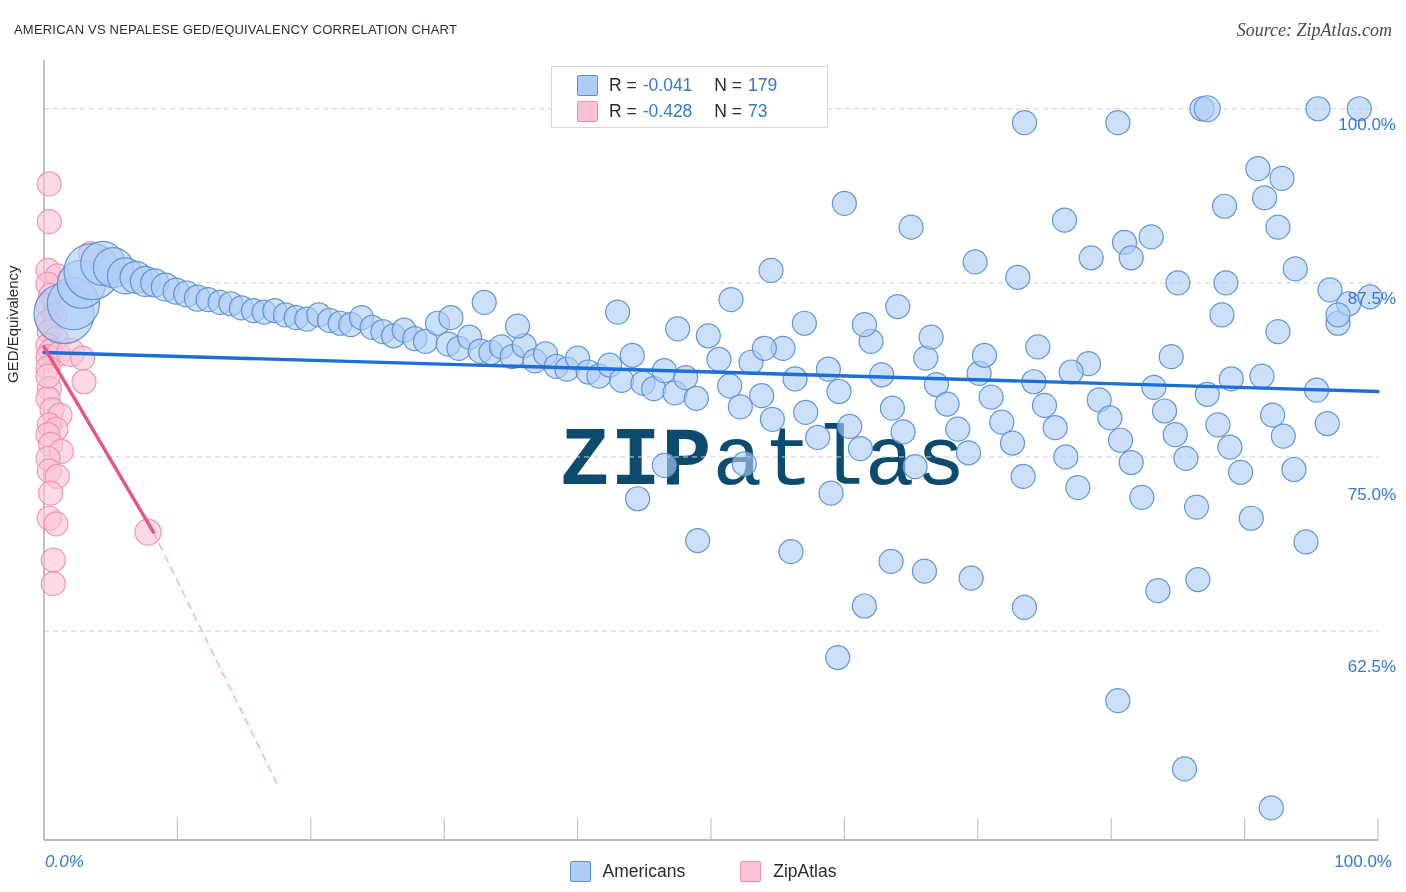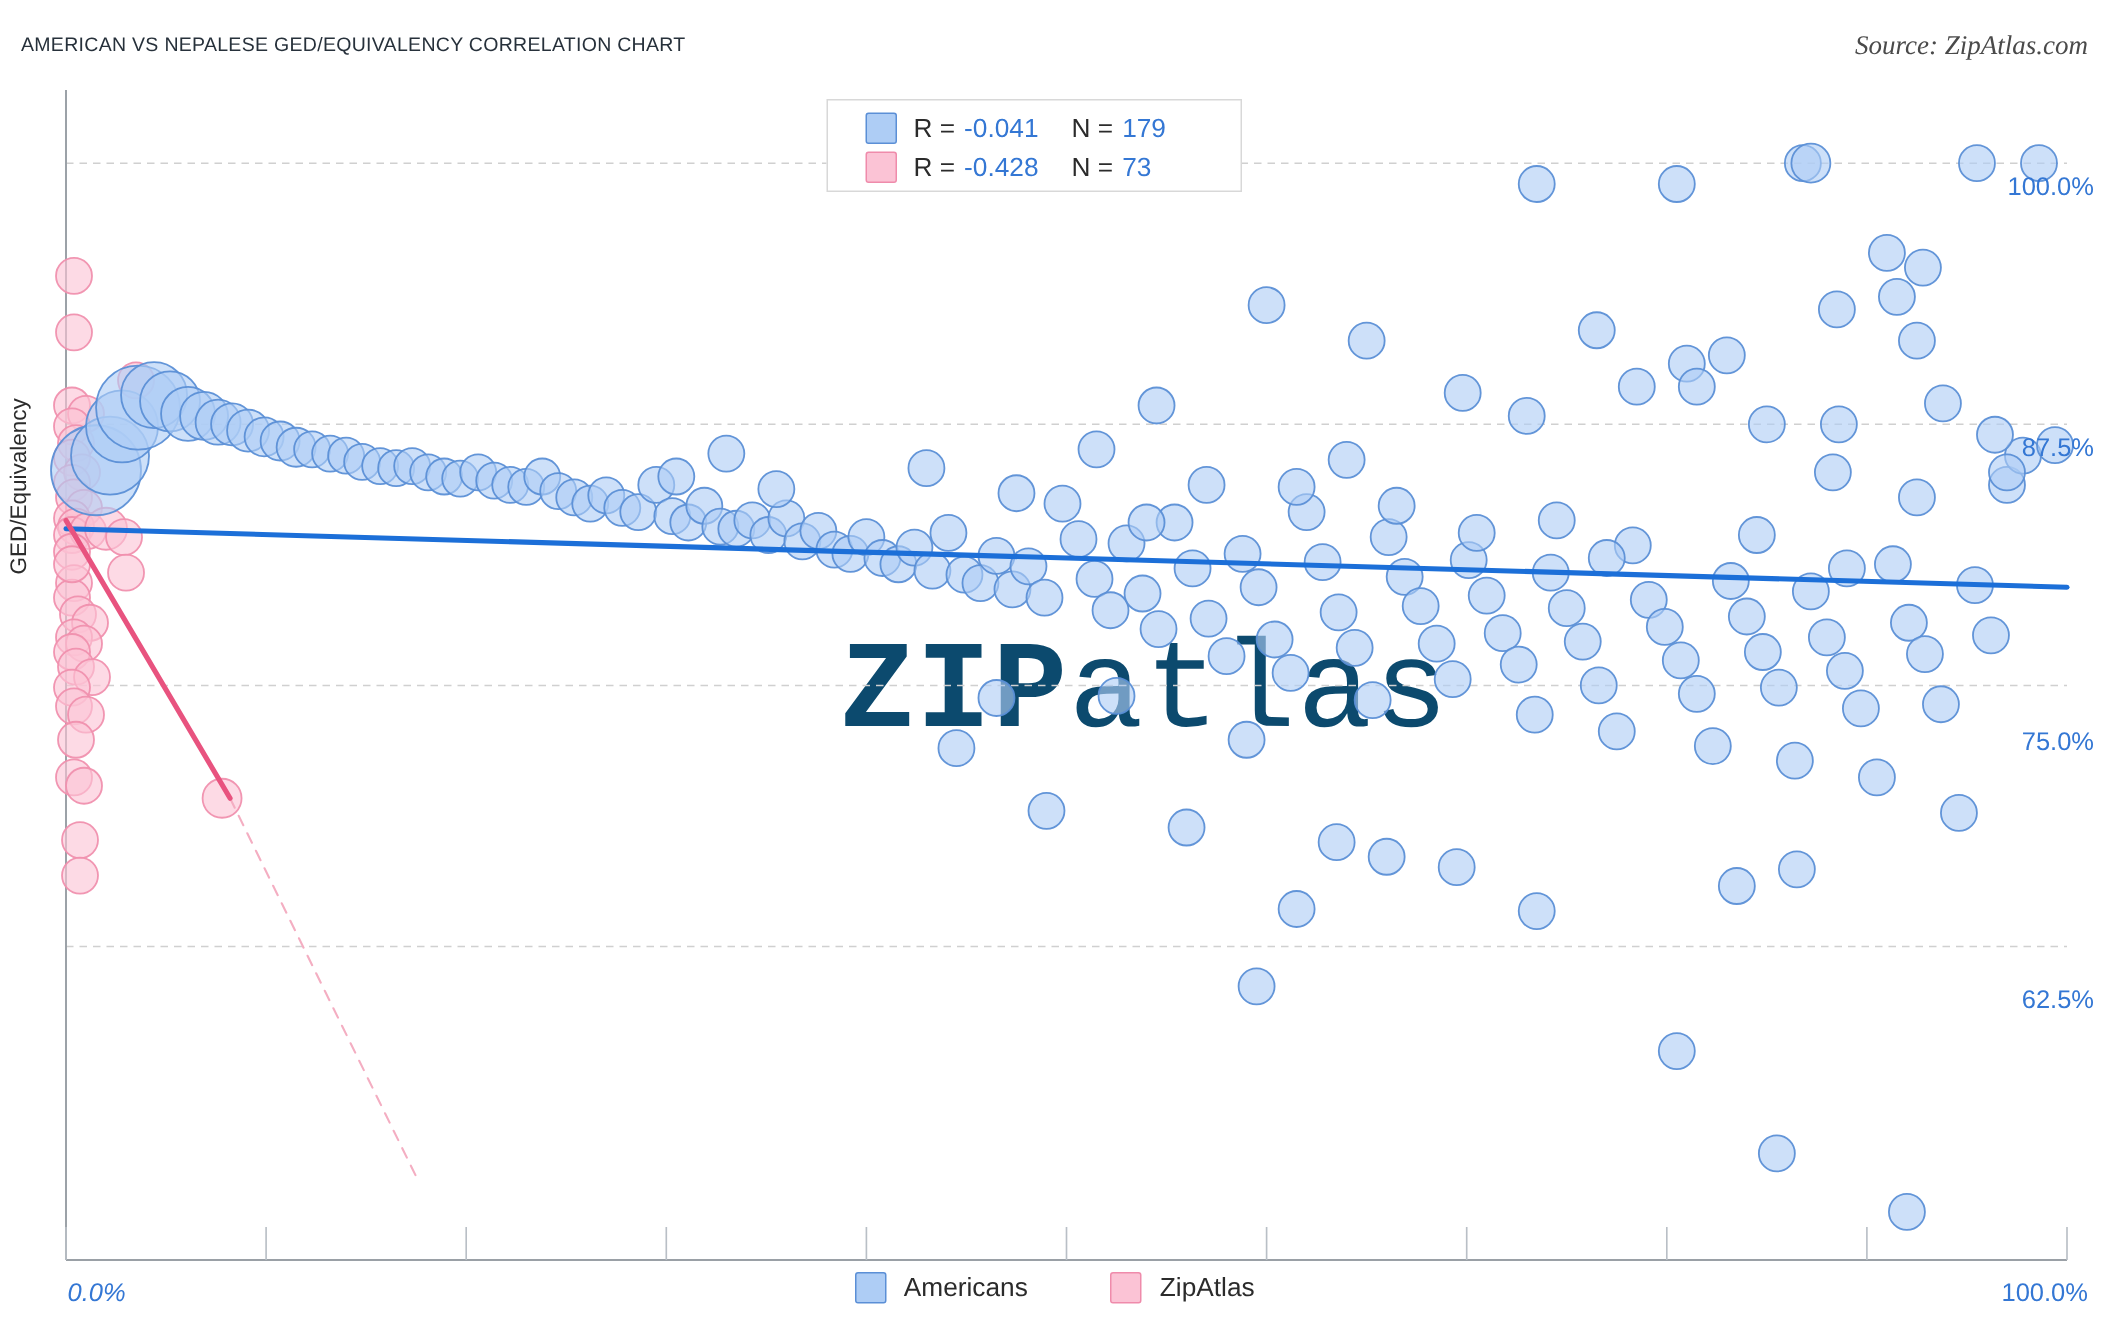--- a/index.html
+++ b/index.html
@@ -50,21 +50,21 @@
     position:absolute;right:10px;
     font-size:17px;color:#3477d4;white-space:nowrap;text-align:right;
   }
   .xtick{
     position:absolute;font-size:17px;color:#3477d4;white-space:nowrap;
   }
   #xtick-left{left:45px;top:852px;font-style:italic;}
   #xtick-right{right:14px;top:852px;}
   #bottom-legend{
     position:absolute;left:0;top:848px;width:1406px;height:34px;
-    display:flex;align-items:flex-start;justify-content:center;gap:55px;
+    display:flex;align-items:flex-end;justify-content:center;gap:55px;
     font-size:17.5px;color:#2b2b2b;
   }
   .bl-item{display:flex;align-items:center;gap:12px;}
   .bl-swatch{width:21px;height:21px;border-radius:2px;box-sizing:border-box;}
   .bl-swatch.blue{background:#aecdf5;border:1px solid #5b8fd6;}
   .bl-swatch.pink{background:#fbc3d5;border:1px solid #ef8bab;}
   #watermark{
     position:absolute;left:560px;top:415px;
     font-size:83px;color:#0c4a6e;font-family:Liberation Mono, monospace;
     letter-spacing:1px;pointer-events:none;user-select:none;

